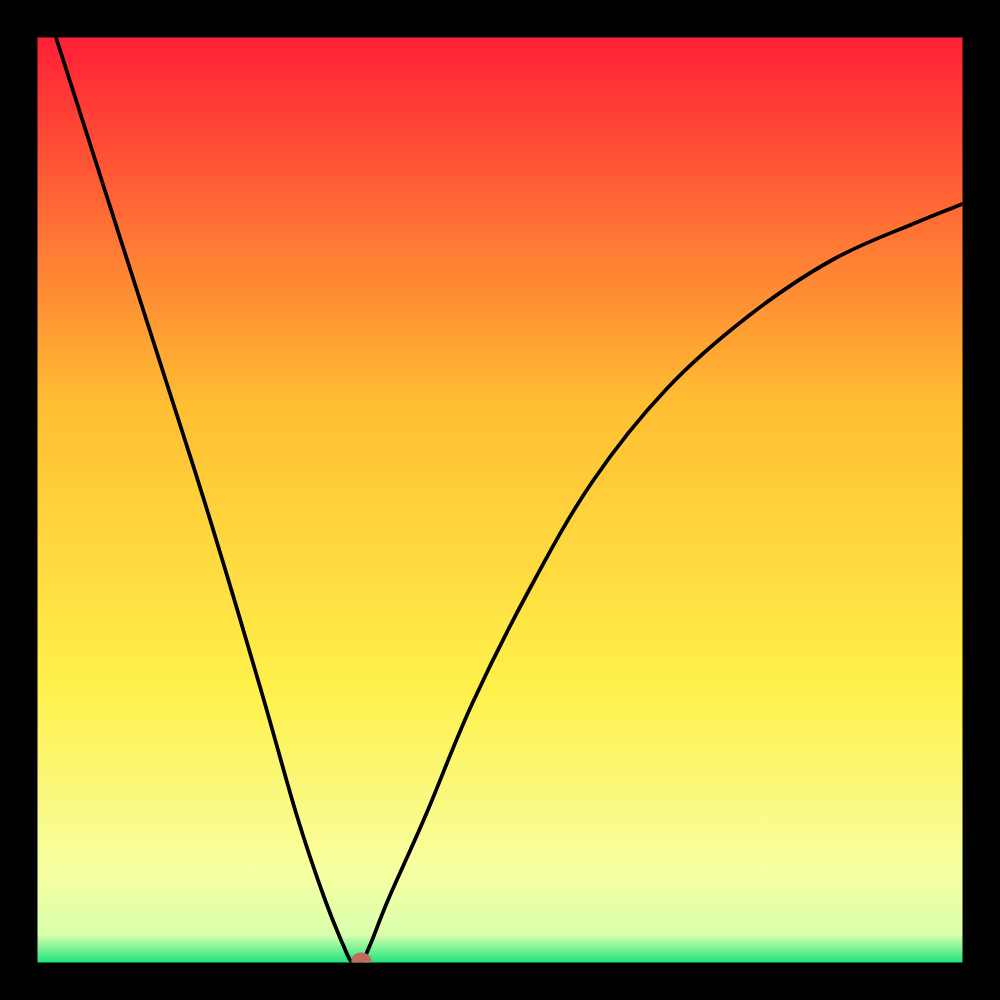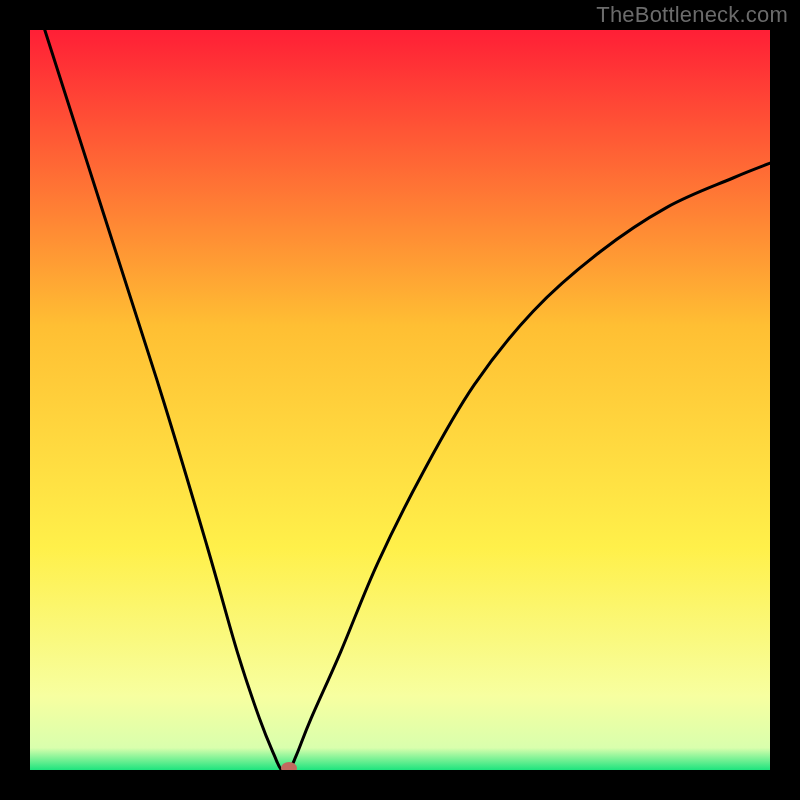--- a/index.html
+++ b/index.html
@@ -66,15 +66,14 @@
 
   <rect x="0" y="0" width="800" height="800" fill="#000"></rect>
   <rect x="30" y="30" width="740" height="740" fill="url(#bg)"></rect>
 
   <g clip-path="url(#plotclip)">
     <path id="curve-path" class="curve" d="M 44.8 30 C 55.5 63.3, 82.7 148.4, 104.0 215.0 C 125.3 281.6, 144.6 340.1, 163.2 400.0 C 181.8 459.9, 194.3 502.7, 207.6 548.0 C 220.9 593.3, 227.9 621.0, 237.2 651.6 C 246.5 682.2, 252.7 699.6, 259.4 718.2 C 266.1 736.8, 270.2 745.9, 274.2 755.2 C 278.2 764.5, 278.9 767.3, 281.6 770.0 C 284.3 772.7, 286.3 772.7, 289.0 770.0 C 291.7 767.3, 292.4 764.5, 296.4 755.2 C 300.4 745.9, 303.2 736.8, 311.2 718.2 C 319.2 699.6, 328.8 679.6, 340.8 651.6 C 352.8 623.6, 363.1 594.8, 377.8 562.8 C 392.5 530.8, 404.9 506.0, 422.2 474.0 C 439.5 442.0, 454.0 414.5, 474.0 385.2 C 494.0 355.9, 510.6 335.2, 533.2 311.2 C 555.8 287.2, 575.8 270.6, 599.8 252.0 C 623.8 233.4, 642.4 220.9, 666.4 207.6 C 690.4 194.3, 714.4 186.0, 733.0 178.0 C 751.6 170.0, 763.3 165.9, 770.0 163.2"></path>
     <ellipse id="marker" class="marker" rx="8" ry="6" cx="289" cy="768"></ellipse>
   </g>
 </svg>
 
-<div class="watermark">TheBottleneck.com</div>
 
 </div>
 
 </body></html>

